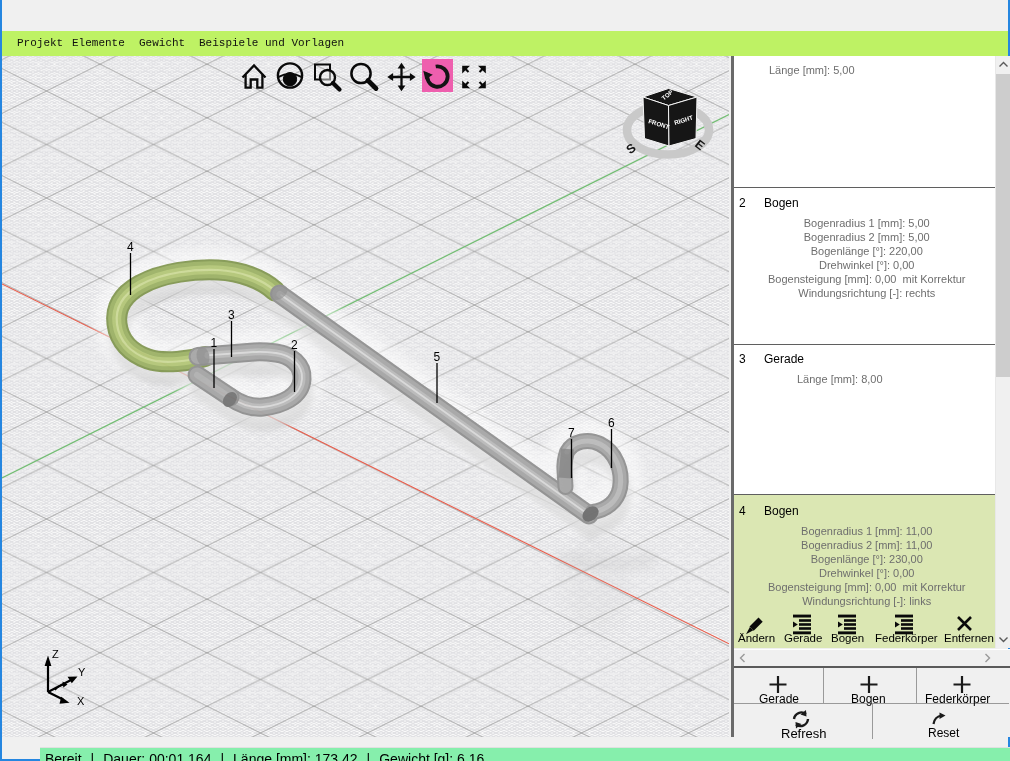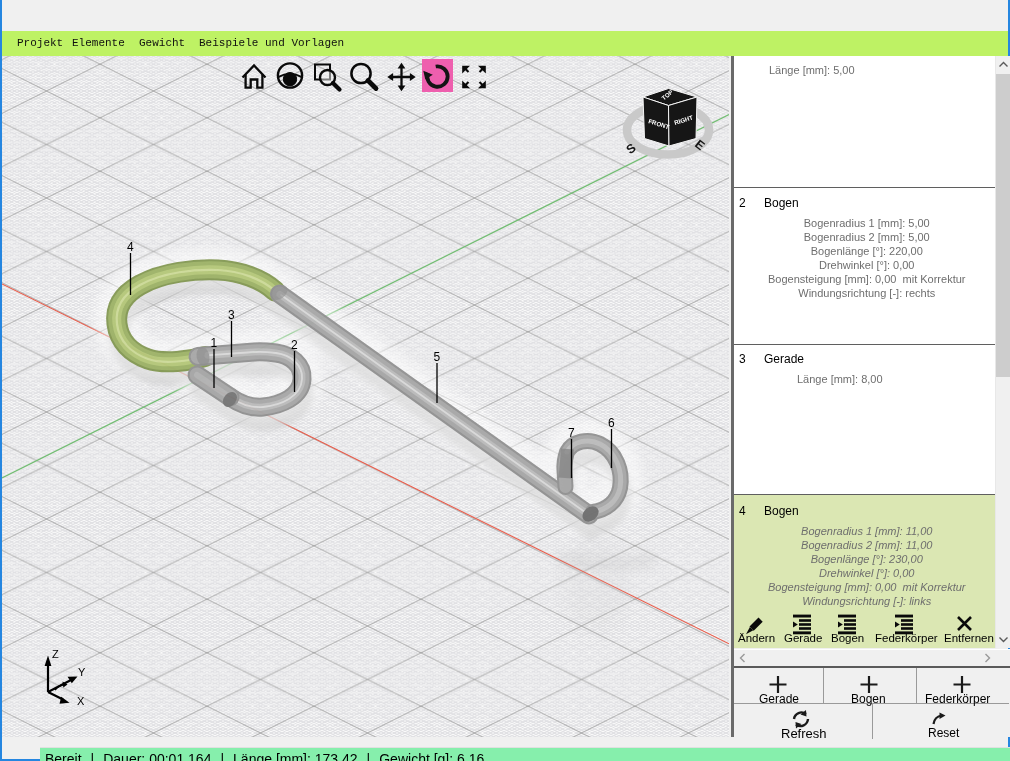--- a/index.html
+++ b/index.html
@@ -201,21 +201,21 @@
 Windungsrichtung [-]: rechts</div>
     <div class="sep" style="top:288px"></div>
     <div class="itemnum" style="left:5px; top:296px;">3</div>
     <div class="itemhdr" style="left:30px; top:296px;">Gerade</div>
     <div class="prop" style="left:35px; top:316px;padding-left:28px;">Länge [mm]: 8,00</div>
     <div class="sep" style="top:438px"></div>
     <div class="sep" style="top:591px"></div>
     <div id="greensect">
       <div class="itemnum" style="left:5px; top:9px;">4</div>
       <div class="itemhdr" style="left:30px; top:9px;">Bogen</div>
-      <div class="prop" style="left:34px; top:29px;font-style:italic;">Bogenradius 1 [mm]: 11,00
+      <div class="prop" style="left:34px; top:29px;">Bogenradius 1 [mm]: 11,00
 Bogenradius 2 [mm]: 11,00
 Bogenlänge [°]: 230,00
 Drehwinkel [°]: 0,00
 Bogensteigung [mm]: 0,00  mit Korrektur
 Windungsrichtung [-]: links</div>
       <svg style="position:absolute; left:0; top:117px;" width="260" height="24">
         <g fill="#0a0a0a">
           <polygon points="15.5,14.5 24.5,5.5 28.7,9.7 19.7,18.7"></polygon>
           <polygon points="12,22.2 15.9,14.9 19.3,18.3"></polygon>
         </g>

